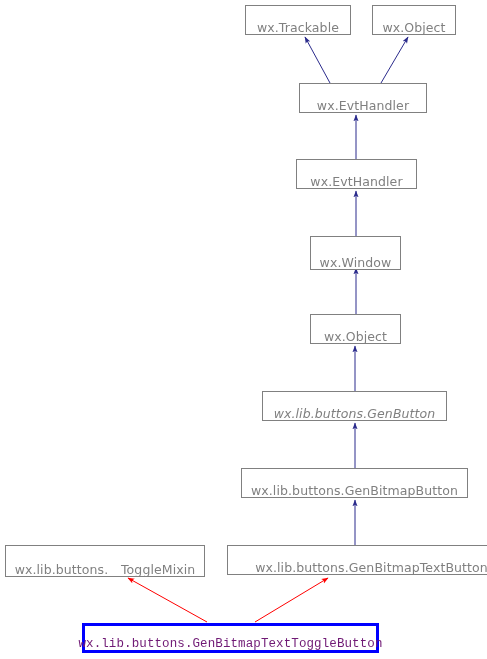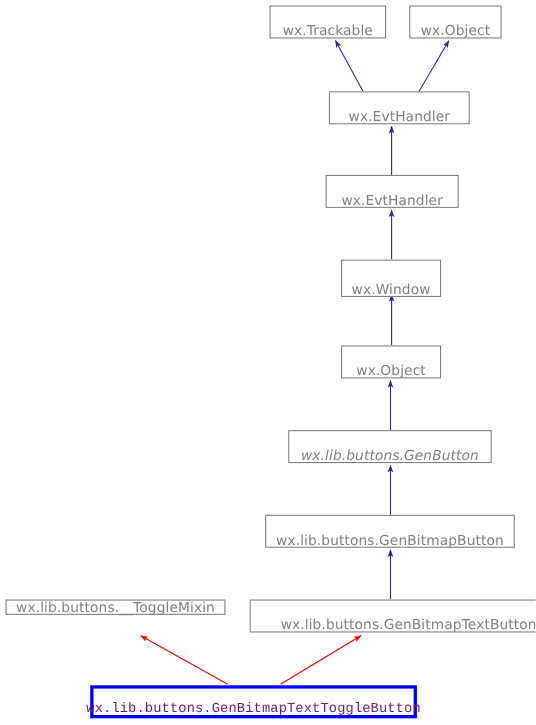--- a/index.html
+++ b/index.html
@@ -89,21 +89,21 @@
       </div>
       <div class="node" style="left: 310px; top: 314px; width: 91px; height: 30px; border-color: rgb(128, 128, 128); color: rgb(128, 128, 128); background: rgb(255, 255, 255);">
         <span>wx.Object</span>
       </div>
       <div class="node" style="left: 262px; top: 391px; width: 185px; height: 30px; border-color: rgb(128, 128, 128); color: rgb(128, 128, 128); background: rgb(255, 255, 255); font-style: italic;">
         <span>wx.lib.buttons.GenButton</span>
       </div>
       <div class="node" style="left: 241px; top: 468px; width: 227px; height: 30px; border-color: rgb(128, 128, 128); color: rgb(128, 128, 128); background: rgb(255, 255, 255);">
         <span>wx.lib.buttons.GenBitmapButton</span>
       </div>
-      <div class="node" style="left: 5px; top: 545px; width: 200px; height: 14px; border-color: rgb(128, 128, 128); color: rgb(128, 128, 128); background: rgb(255, 255, 255);">
+      <div class="node" style="left: 5px; top: 545px; width: 200px; height: 32px; border-color: rgb(128, 128, 128); color: rgb(128, 128, 128); background: rgb(255, 255, 255);">
         <span>wx.lib.buttons.__ToggleMixin</span>
       </div>
       <div class="node" style="left: 227px; top: 545px; width: 289px; height: 30px; border-color: rgb(128, 128, 128); color: rgb(128, 128, 128); background: rgb(255, 255, 255);">
         <span>wx.lib.buttons.GenBitmapTextButton</span>
       </div>
       <div class="node highlight" style="left: 82px; top: 623px; width: 297px; height: 30px; border-color: rgb(0, 0, 255); color: #701a75; background: rgb(255, 255, 255); font-family: Liberation Mono, monospace;">
         <span>wx.lib.buttons.GenBitmapTextToggleButton</span>
       </div>
     </div>
 </div>

